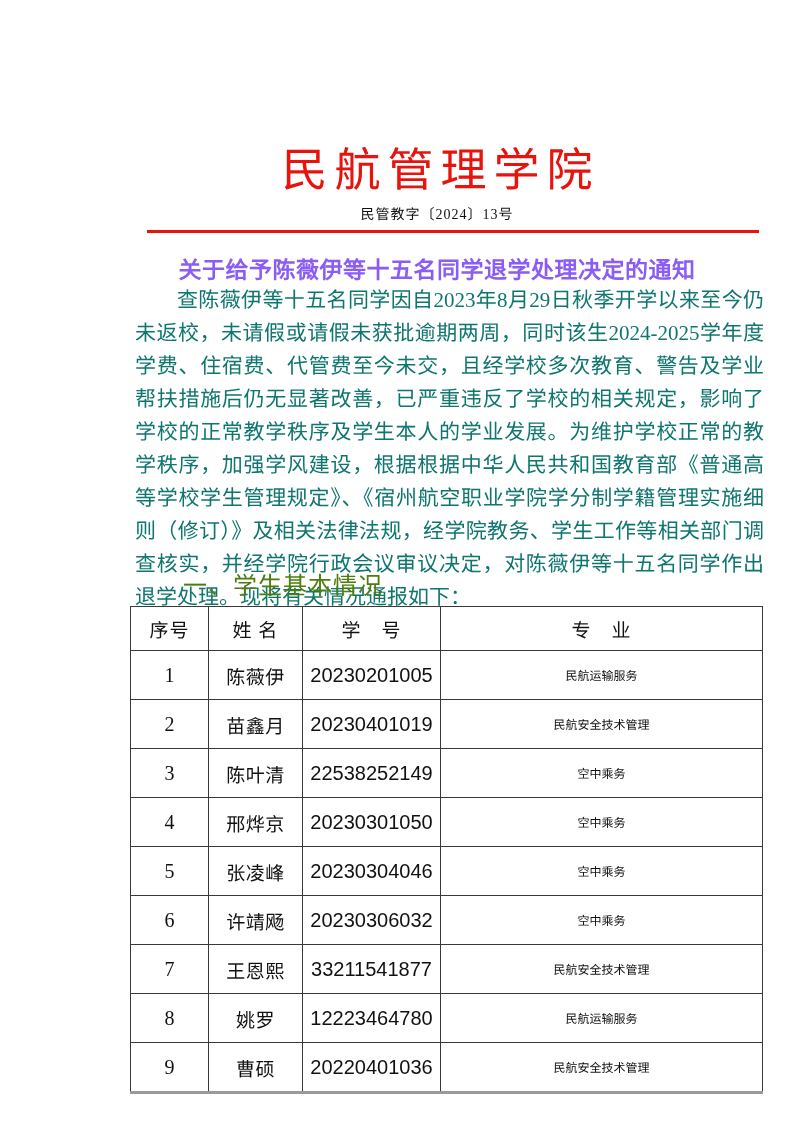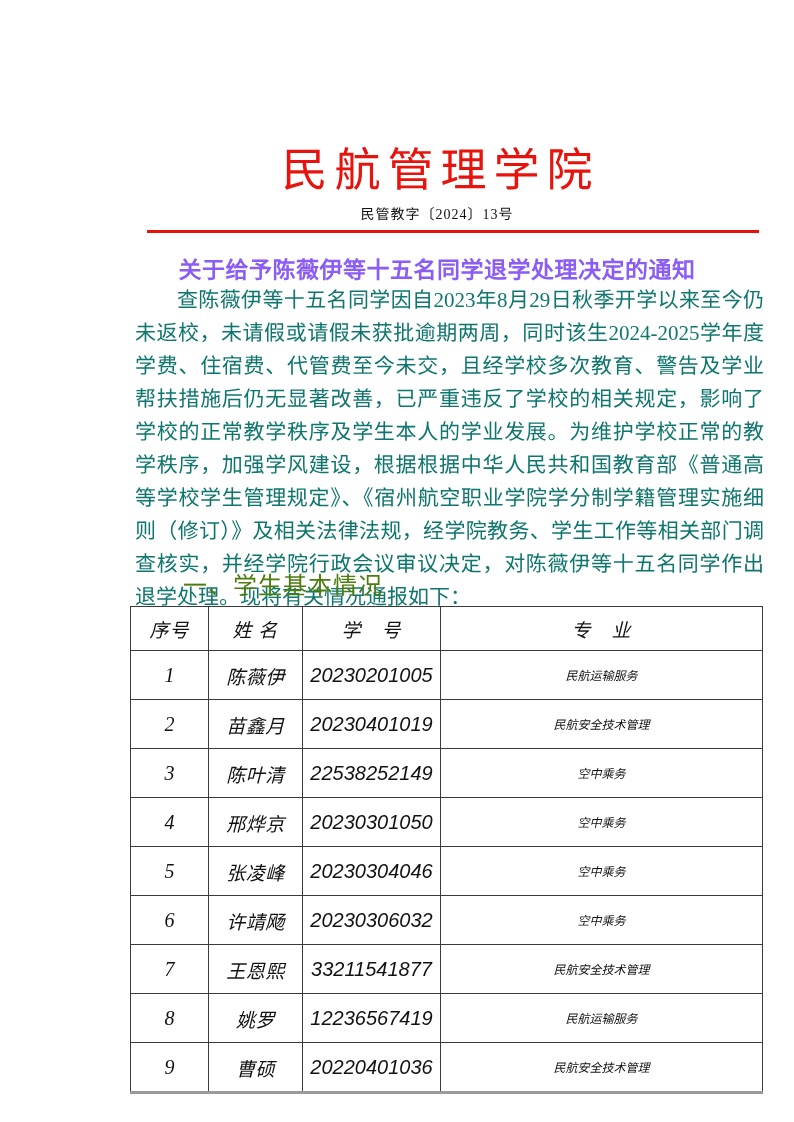--- a/index.html
+++ b/index.html
@@ -68,21 +68,20 @@
     letter-spacing: 1px;
     color: #4d7c0f;
   }
   table.students-table {
     position: absolute;
     top: 606px; left: 90px;
     width: 632px;
     border-collapse: collapse;
     table-layout: fixed;
     border-bottom: 3px solid #9a9a9a;
-    font-style: italic;
   }
   .students-table th, .students-table td {
     border: 1px solid #3a3a3a;
     text-align: center;
     vertical-align: middle;
     padding: 0;
     overflow: hidden;
     white-space: nowrap;
   }
   .students-table th {
@@ -171,21 +170,21 @@
         </tr>
         <tr>
           <td class="col0">7</td>
           <td class="col1">王恩熙</td>
           <td class="col2">33211541877</td>
           <td class="col3">民航安全技术管理</td>
         </tr>
         <tr>
           <td class="col0">8</td>
           <td class="col1">姚罗</td>
-          <td class="col2">12236567419</td>
+          <td class="col2">12223464780</td>
           <td class="col3">民航运输服务</td>
         </tr>
         <tr>
           <td class="col0">9</td>
           <td class="col1">曹硕</td>
           <td class="col2">20220401036</td>
           <td class="col3">民航安全技术管理</td>
         </tr>
       </tbody>
   </table>

